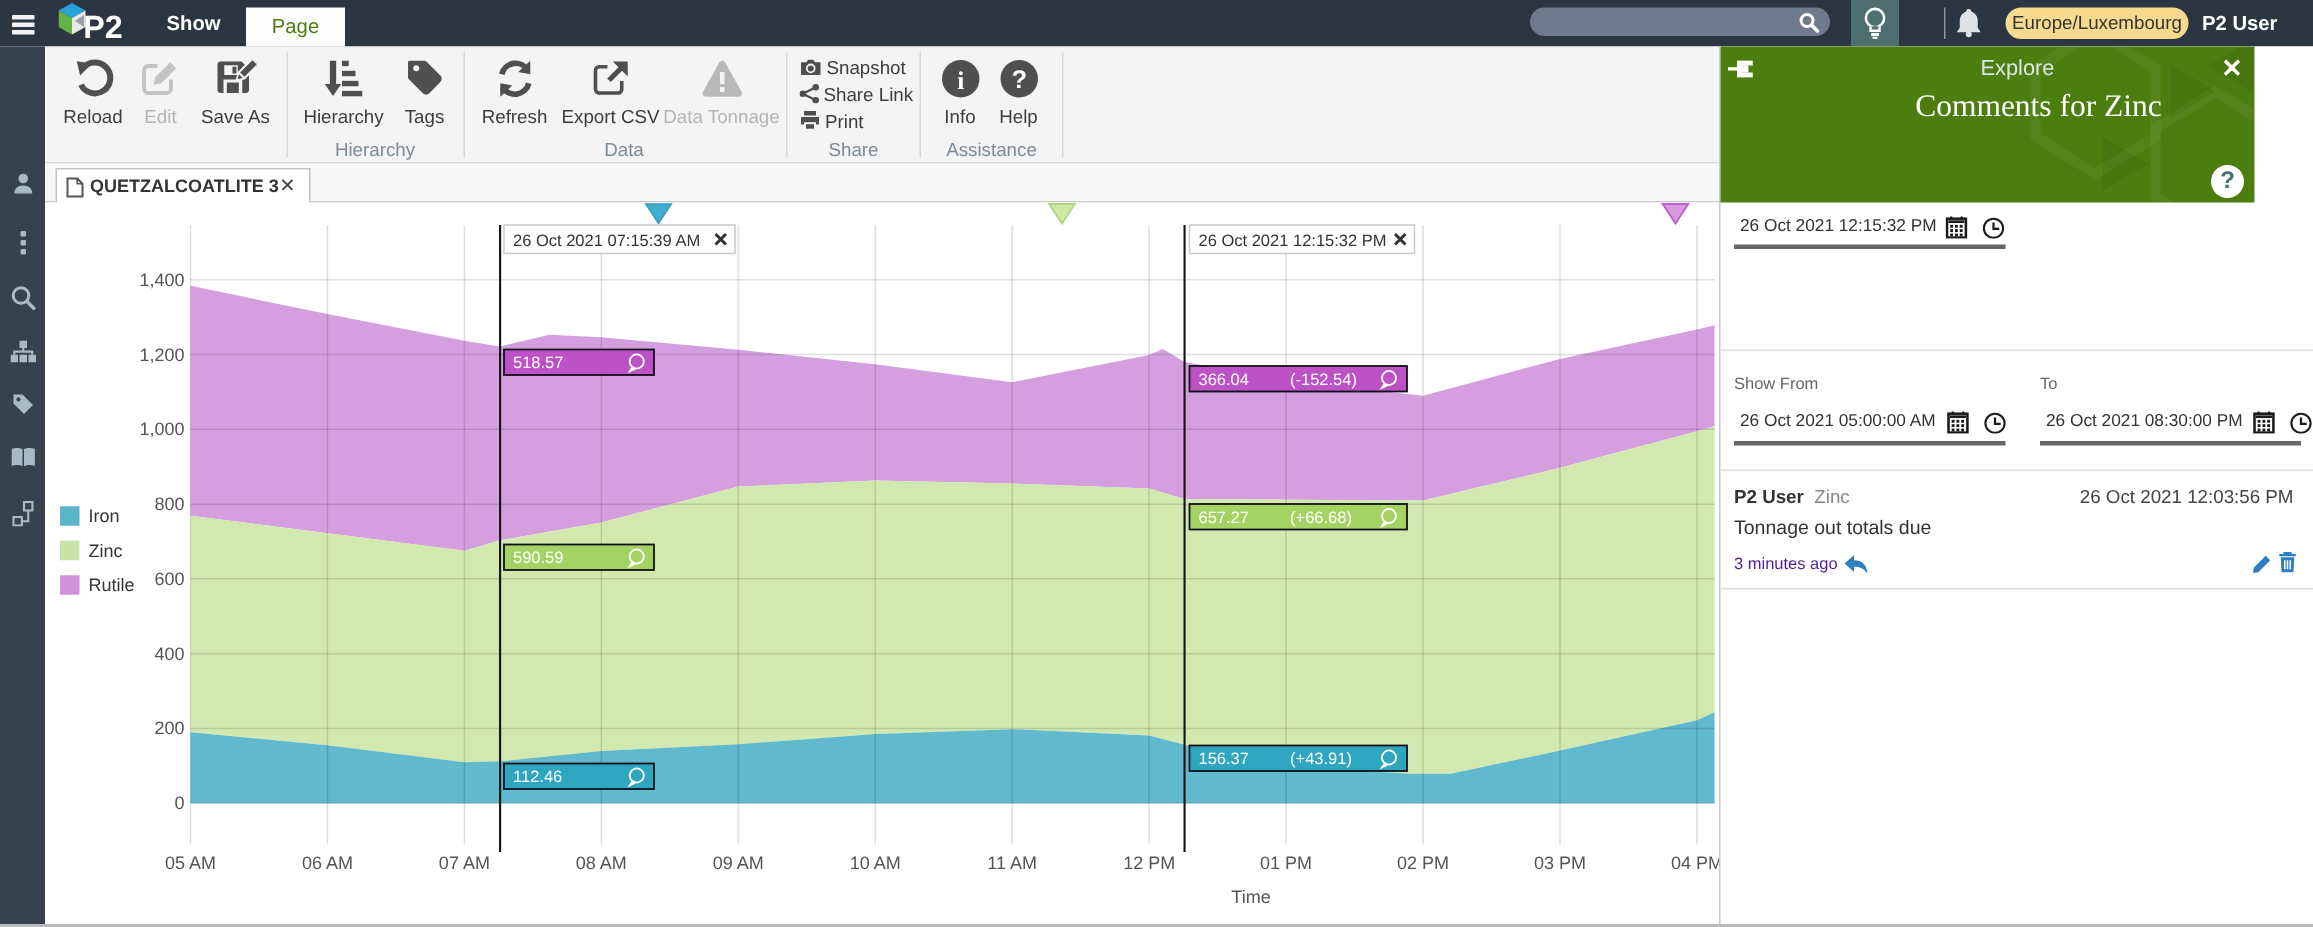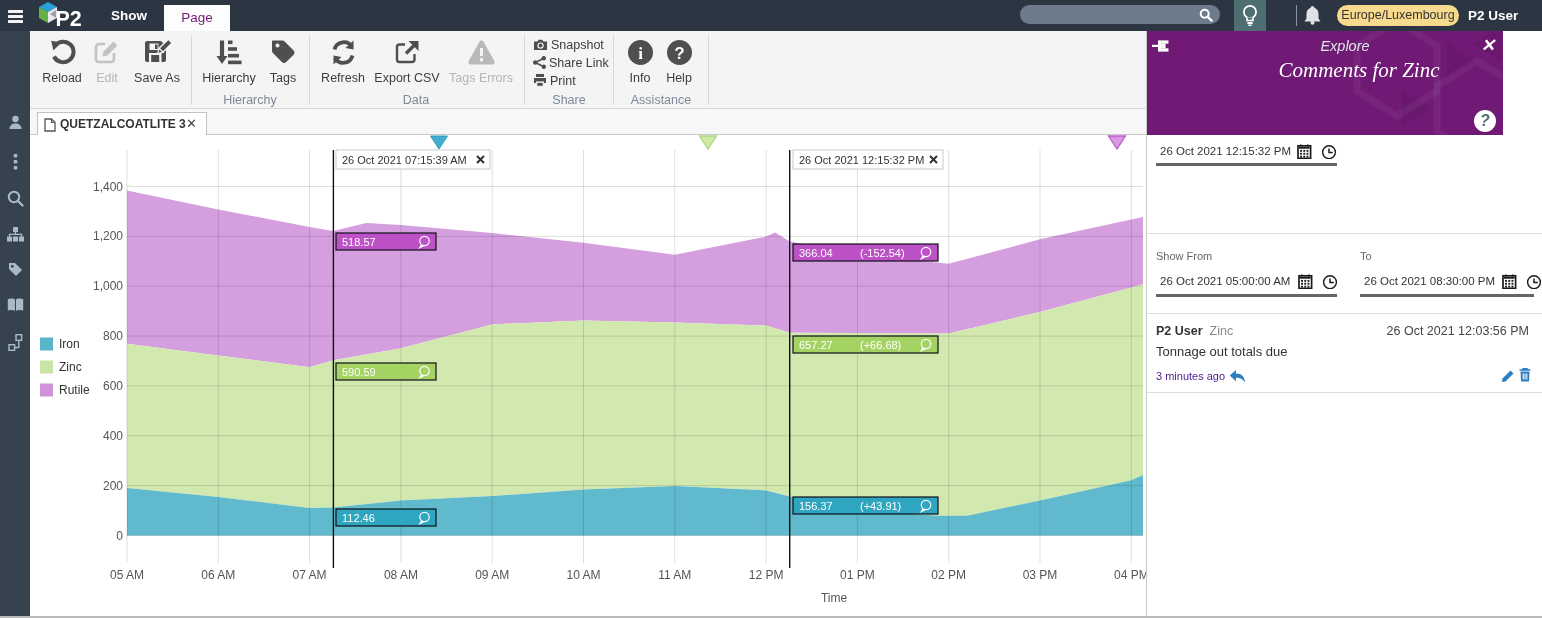--- a/index.html
+++ b/index.html
@@ -6,21 +6,21 @@
 html,body { width:1542px; height:618px; overflow:hidden; background:#fff;
   font-family:"Liberation Sans", sans-serif; }
 #page { position:relative; width:1542px; height:618px; }
 
 #nav { position:absolute; left:0; top:0; width:1542px; height:31px; background:#2b3642; }
 #burger { position:absolute; left:8px; top:10px; width:15px; height:14px; }
 #burger div { height:2.6px; background:#f2f2f2; margin-bottom:2.6px; border-radius:0.5px; }
 #navtabs { position:absolute; left:96px; top:0; height:31px; }
 .navtab { display:inline-block; height:31px; line-height:31px; text-align:center; font-size:13.5px; vertical-align:top; }
 #tab-home { color:#fff; font-weight:bold; width:66px; }
-#tab-page { background:#fdfdfd; color:#701a75; margin-left:2px; height:26px; line-height:26px; margin-top:5px; display:inline-block; width:66px; }
+#tab-page { background:#fdfdfd; color:#4d7c0f; margin-left:2px; height:26px; line-height:26px; margin-top:5px; display:inline-block; width:66px; }
 #search { position:absolute; left:1020px; top:5px; width:200px; height:19px; border-radius:10px; background:#6e7b8d; }
 #search svg { position:absolute; right:7px; top:2.5px; }
 #bulbbox { position:absolute; left:1234px; top:0; width:32px; height:31px; background:#4e6e71; }
 #navsep { position:absolute; left:1296px; top:5px; width:1px; height:21px; background:#8b95a0; }
 #pill { position:absolute; left:1337px; top:5px; width:122px; height:21px; background:#f8da8e; border-radius:11px;
   color:#333; font-size:12.5px; text-align:center; line-height:21px; }
 #p2user { position:absolute; left:1468px; top:0; color:#fff; font-size:13.5px; font-weight:bold; line-height:31px; }
 
 #side { position:absolute; left:0; top:31px; width:30px; height:587px; background:#36434f; }
 .sic { position:absolute; left:0; width:30px; text-align:center; }
@@ -36,21 +36,21 @@
 
 #tabstrip { position:absolute; left:30px; top:109px; width:1116px; height:26px; background:#f7f7f7; border-bottom:1px solid #c9c9c9; }
 #doctab { position:absolute; left:7px; top:3px; width:170px; height:24px; background:#fff; border:1px solid #c3c3c3; border-bottom:none;
   font-size:12.5px; color:#333; line-height:22px; }
 #doctab .name { margin-left:22px; font-size:12px;font-weight:bold; }
 #doctab .x { position:absolute; right:9px; top:0; color:#444; font-size:13px; }
 
 #chart { position:absolute; left:30px; top:135px; width:1116px; height:483px; background:#fff; }
 
 #panel { position:absolute; left:1146px; top:31px; width:396px; height:587px; background:#fff; border-left:1px solid #c9c9c9; }
-#phead { position:absolute; left:0; top:0; width:356px; height:104px; background:#701a75; overflow:hidden;font-style:italic; }
+#phead { position:absolute; left:0; top:0; width:356px; height:104px; background:#4d7c0f; overflow:hidden; }
 #phead .explore { position:absolute; top:7px; width:396px; text-align:center; color:#dde6e7; font-size:14.5px; }
 #phead .title { position:absolute; top:27px; width:396px; text-align:center; color:#fff; font-size:21px;
   font-family:"Liberation Serif", serif;padding-left:28px; }
 #phead .pin { position:absolute; left:5px; top:9px; }
 #phead .close { position:absolute; right:8px; top:4px; color:#fff; font-size:17px; font-weight:bold; }
 #phelp { position:absolute; right:7px; top:79px; width:22px; height:22px; border-radius:11px; background:#fff;
   color:#4e6d71; font-size:16px; font-weight:bold; text-align:center; line-height:22px; }
 .pnl-sep { position:absolute; left:0; width:396px; height:1px; background:#ddd; }
 .dtext { font-size:11.5px; color:#333; }
 .ulab { position:absolute; font-size:11px; color:#666; }
@@ -198,21 +198,21 @@
           <path d="M21.5 5 L12 14.5" stroke="#4f4f4f" stroke-width="3.4"></path>
         </svg>
       <div class="lab">Export CSV</div>
     </div>
     <div class="tbtn dis" style="left:411px;width:80px;top:8px">
       <svg width="29" height="27" viewBox="0 0 29 27">
           <path d="M14.5 1.5 C15.3 1.5 16.1 1.9 16.5 2.7 L27.3 22 C28.2 23.5 27.1 25.5 25.3 25.5 L3.7 25.5 C1.9 25.5 0.8 23.5 1.7 22 L12.5 2.7 C12.9 1.9 13.7 1.5 14.5 1.5 Z" fill="#b9b9b9"></path>
           <rect x="13" y="9" width="3" height="8" fill="#f4f4f4"></rect>
           <rect x="13" y="19" width="3" height="3.4" fill="#f4f4f4"></rect>
         </svg>
-      <div class="lab">Tags Errors</div>
+      <div class="lab">Data Tonnage</div>
     </div>
     <div class="tsep" style="left:494px"></div>
     <div class="srow" style="top:5px"><svg width="15" height="12" viewBox="0 0 15 12">
           <path d="M1 2.5 L4.5 2.5 L5.8 0.8 L9.2 0.8 L10.5 2.5 L14 2.5 L14 11 L1 11 Z" fill="#4f4f4f"></path>
           <circle cx="7.5" cy="6.6" r="2.6" fill="#4f4f4f" stroke="#f4f4f4" stroke-width="1.2"></circle>
         </svg>Snapshot</div>
     <div class="srow" style="top:23px"><svg width="13" height="13" viewBox="0 0 13 13">
           <circle cx="10.8" cy="2.2" r="2.2" fill="#4f4f4f"></circle>
           <circle cx="2.2" cy="6.5" r="2.2" fill="#4f4f4f"></circle>
           <circle cx="10.8" cy="10.8" r="2.2" fill="#4f4f4f"></circle>

